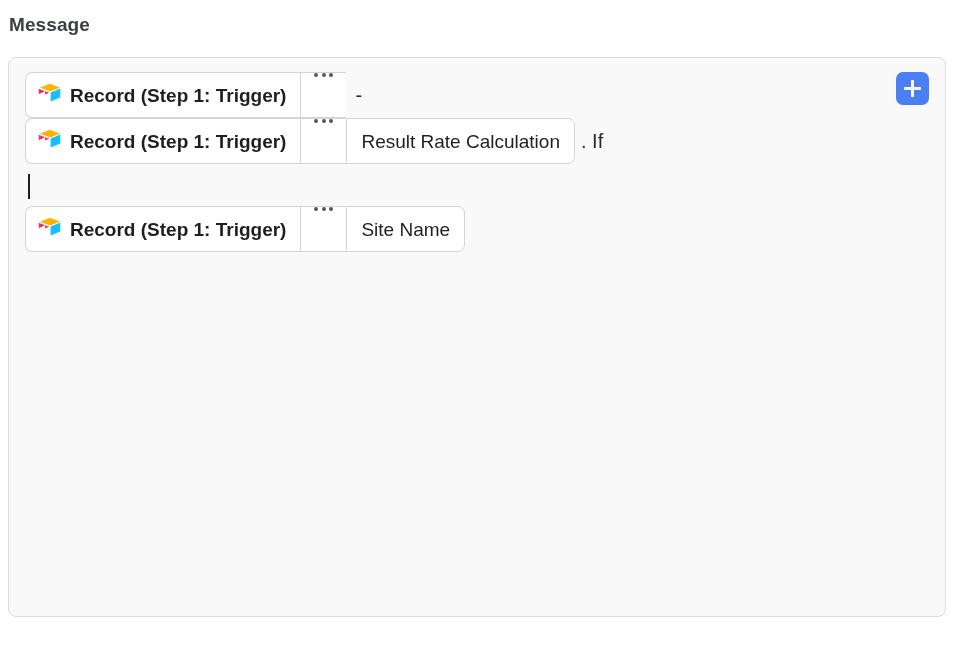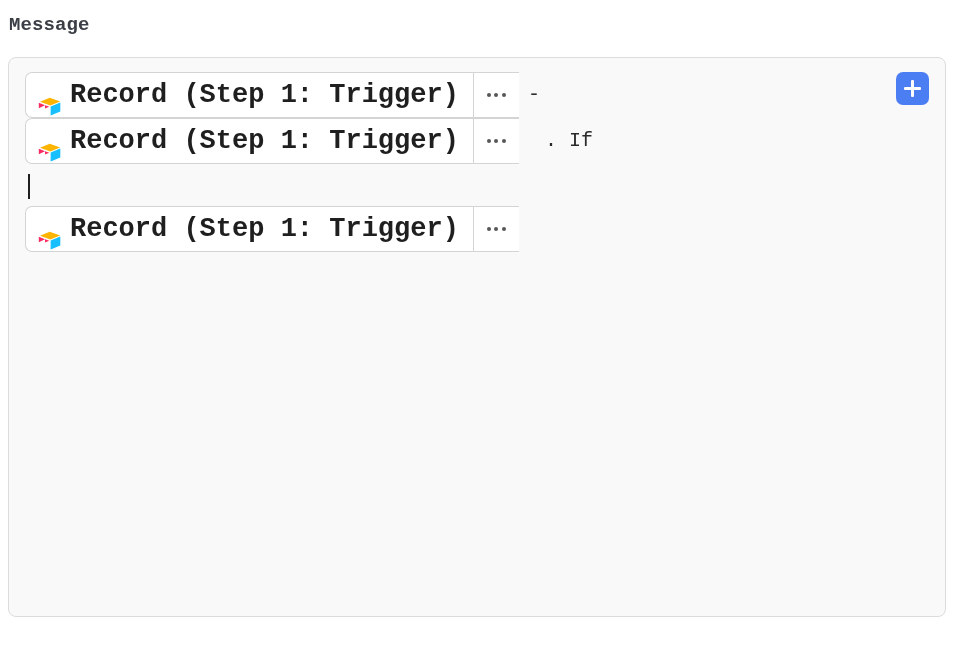--- a/index.html
+++ b/index.html
@@ -13,21 +13,20 @@
     font-family: "Liberation Sans", sans-serif;
     -webkit-font-smoothing: antialiased;
     overflow: hidden;
   }
 
   .page {
     position: relative;
     width: 964px;
     height: 658px;
     box-sizing: border-box;
-    font-family: Liberation Mono, monospace;
   }
 
   
   .field-label {
     position: absolute;
     left: 9px;
     top: 13px;
     font-size: 19px;
     font-weight: bold;
     color: #3b3f45;
@@ -78,27 +77,27 @@
     vertical-align: middle;
     height: 46px;
     background: #ffffff;
     border-radius: 7px;
     margin: 0;
     box-shadow: 0 0 0 0 transparent;
   }
 
   .token-seg {
     display: flex;
-    align-items: center;
+    align-items: flex-start;
     background: #ffffff;
     border: 1px solid #d4d4d4;
     box-sizing: border-box;
     height: 46px;
     padding: 0 13px;
-    font-size: 27px;
+    font-size: 19px;
     color: #1f1f1f;
     white-space: nowrap;
   }
   .token-seg.source {
     border-radius: 7px 0 0 7px;
     font-weight: bold;
     padding-left: 12px;
     padding-right: 14px;
     border-right: none;
   }
@@ -139,21 +138,21 @@
   }
 
   
   .txt {
     display: inline-block;
     font-size: 20px;
     color: #2b2b2b;
     white-space: pre;
   }
   .txt.pad-left { padding-left: 9px; }
-  .txt.pad-left-sm { padding-left: 6px; margin-left: 20px; }
+  .txt.pad-left-sm { padding-left: 6px; }
 
   
   .caret {
     display: inline-block;
     width: 2px;
     height: 25px;
     background: #1f1f1f;
     margin-left: 3px;
     vertical-align: middle;
     position: relative;
@@ -241,20 +240,21 @@
             </span>
             <span>Record (Step 1: Trigger)</span>
           </span>
           <span class="token-seg more">
             <span class="dots">
                 <i></i>
                 <i></i>
                 <i></i>
               </span>
           </span>
+          <span class="token-seg value">Result Rate Calculation</span>
         </span>
         <span class="txt pad-left-sm">. If</span>
       </div>
 
       <div class="rt-line text-line">
         <span class="caret"></span>
       </div>
 
       <div class="rt-line">
         <span class="token">
@@ -269,20 +269,21 @@
             </span>
             <span>Record (Step 1: Trigger)</span>
           </span>
           <span class="token-seg more">
             <span class="dots">
                 <i></i>
                 <i></i>
                 <i></i>
               </span>
           </span>
+          <span class="token-seg value">Site Name</span>
         </span>
       </div>
 
     </div>
 
     <button class="add-button">
       <span class="plus-h"></span>
       <span class="plus-v"></span>
     </button>
 

